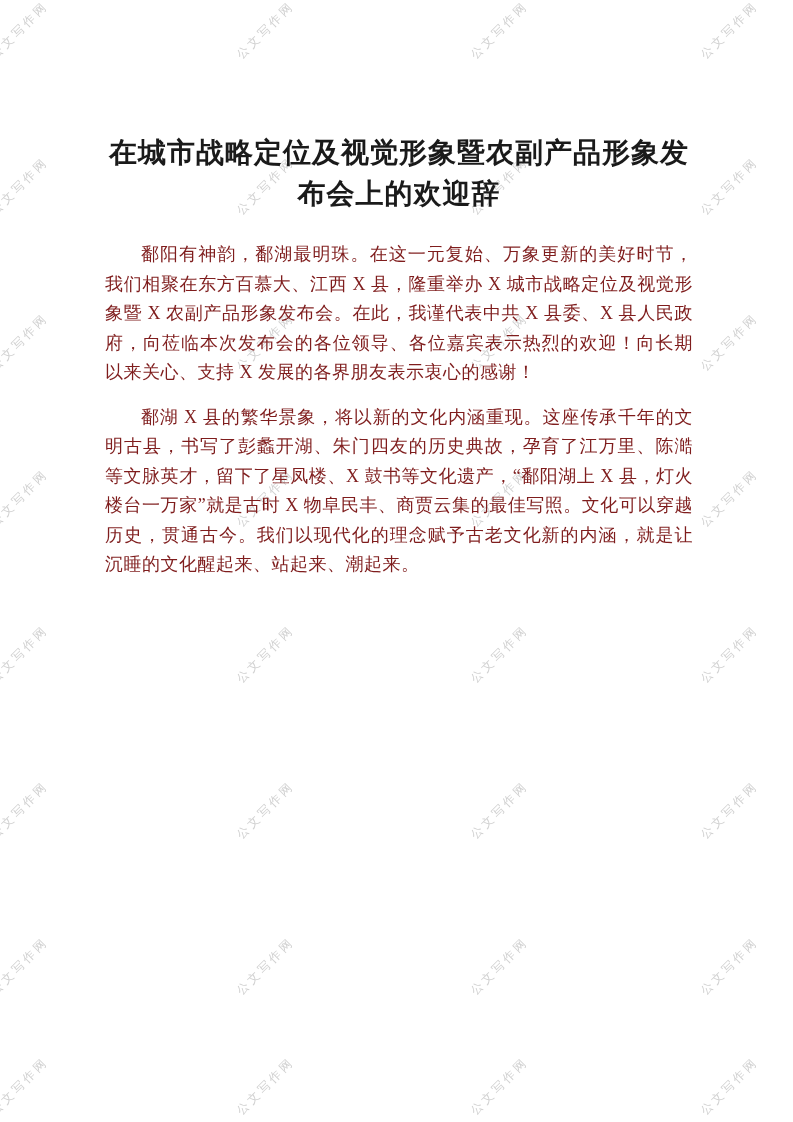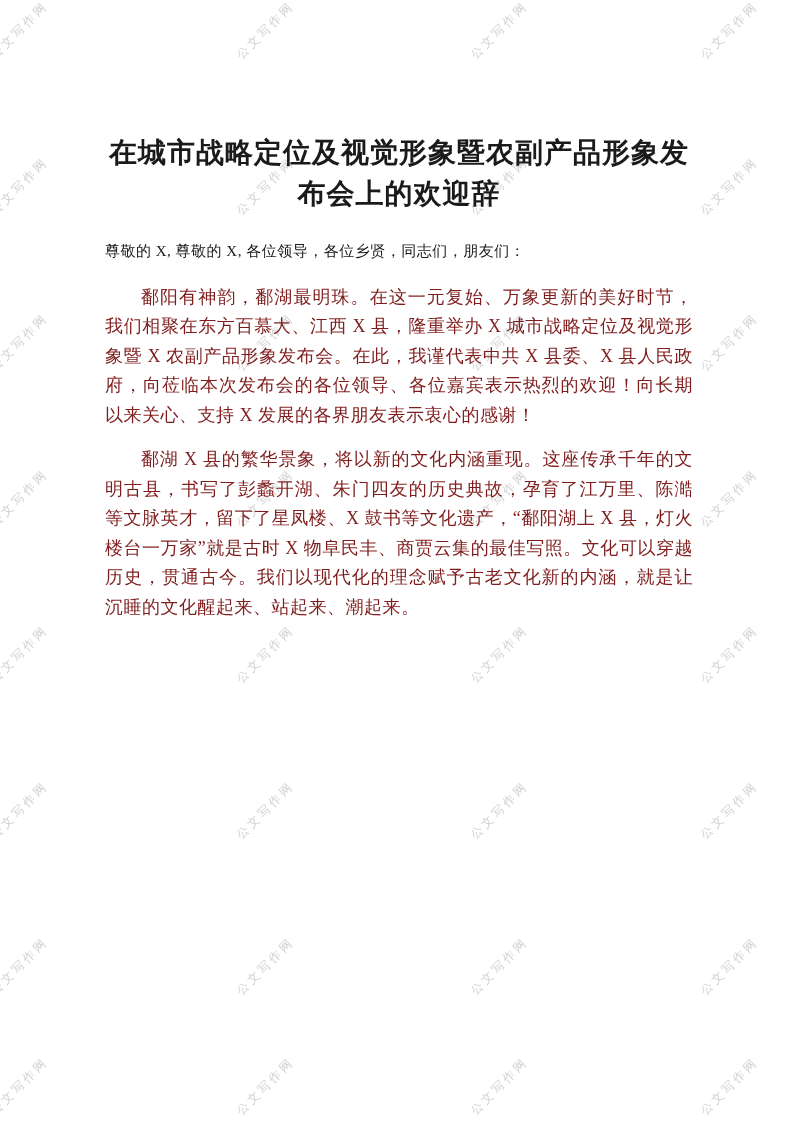--- a/index.html
+++ b/index.html
@@ -104,21 +104,20 @@
       <span class="wm" style="left: -18px; top: 1078px;">公文写作网</span>
       <span class="wm" style="left: 228px; top: 1078px;">公文写作网</span>
       <span class="wm" style="left: 462px; top: 1078px;">公文写作网</span>
       <span class="wm" style="left: 692px; top: 1078px;">公文写作网</span>
     </div>
 
   <div class="content">
 
     <h1 class="doc-title">在城市战略定位及视觉形象暨农副产品形象发布会上的欢迎辞</h1>
 
-    <p class="salutation">尊敬的 X, 尊敬的 X, 各位领导，各位乡贤，同志们，朋友们：</p>
 
     <p class="para">鄱阳有神韵，鄱湖最明珠。在这一元复始、万象更新的美好时节，我们相聚在东方百慕大、江西 X 县，隆重举办 X 城市战略定位及视觉形象暨 X 农副产品形象发布会。在此，我谨代表中共 X 县委、X 县人民政府，向莅临本次发布会的各位领导、各位嘉宾表示热烈的欢迎！向长期以来关心、支持 X 发展的各界朋友表示衷心的感谢！</p>
 
 
     <p class="para">鄱湖 X 县的繁华景象，将以新的文化内涵重现。这座传承千年的文明古县，书写了彭蠡开湖、朱门四友的历史典故，孕育了江万里、陈澔等文脉英才，留下了星凤楼、X 鼓书等文化遗产，“鄱阳湖上 X 县，灯火楼台一万家”就是古时 X 物阜民丰、商贾云集的最佳写照。文化可以穿越历史，贯通古今。我们以现代化的理念赋予古老文化新的内涵，就是让沉睡的文化醒起来、站起来、潮起来。</p>
 
 
   </div>
 </div>
 

